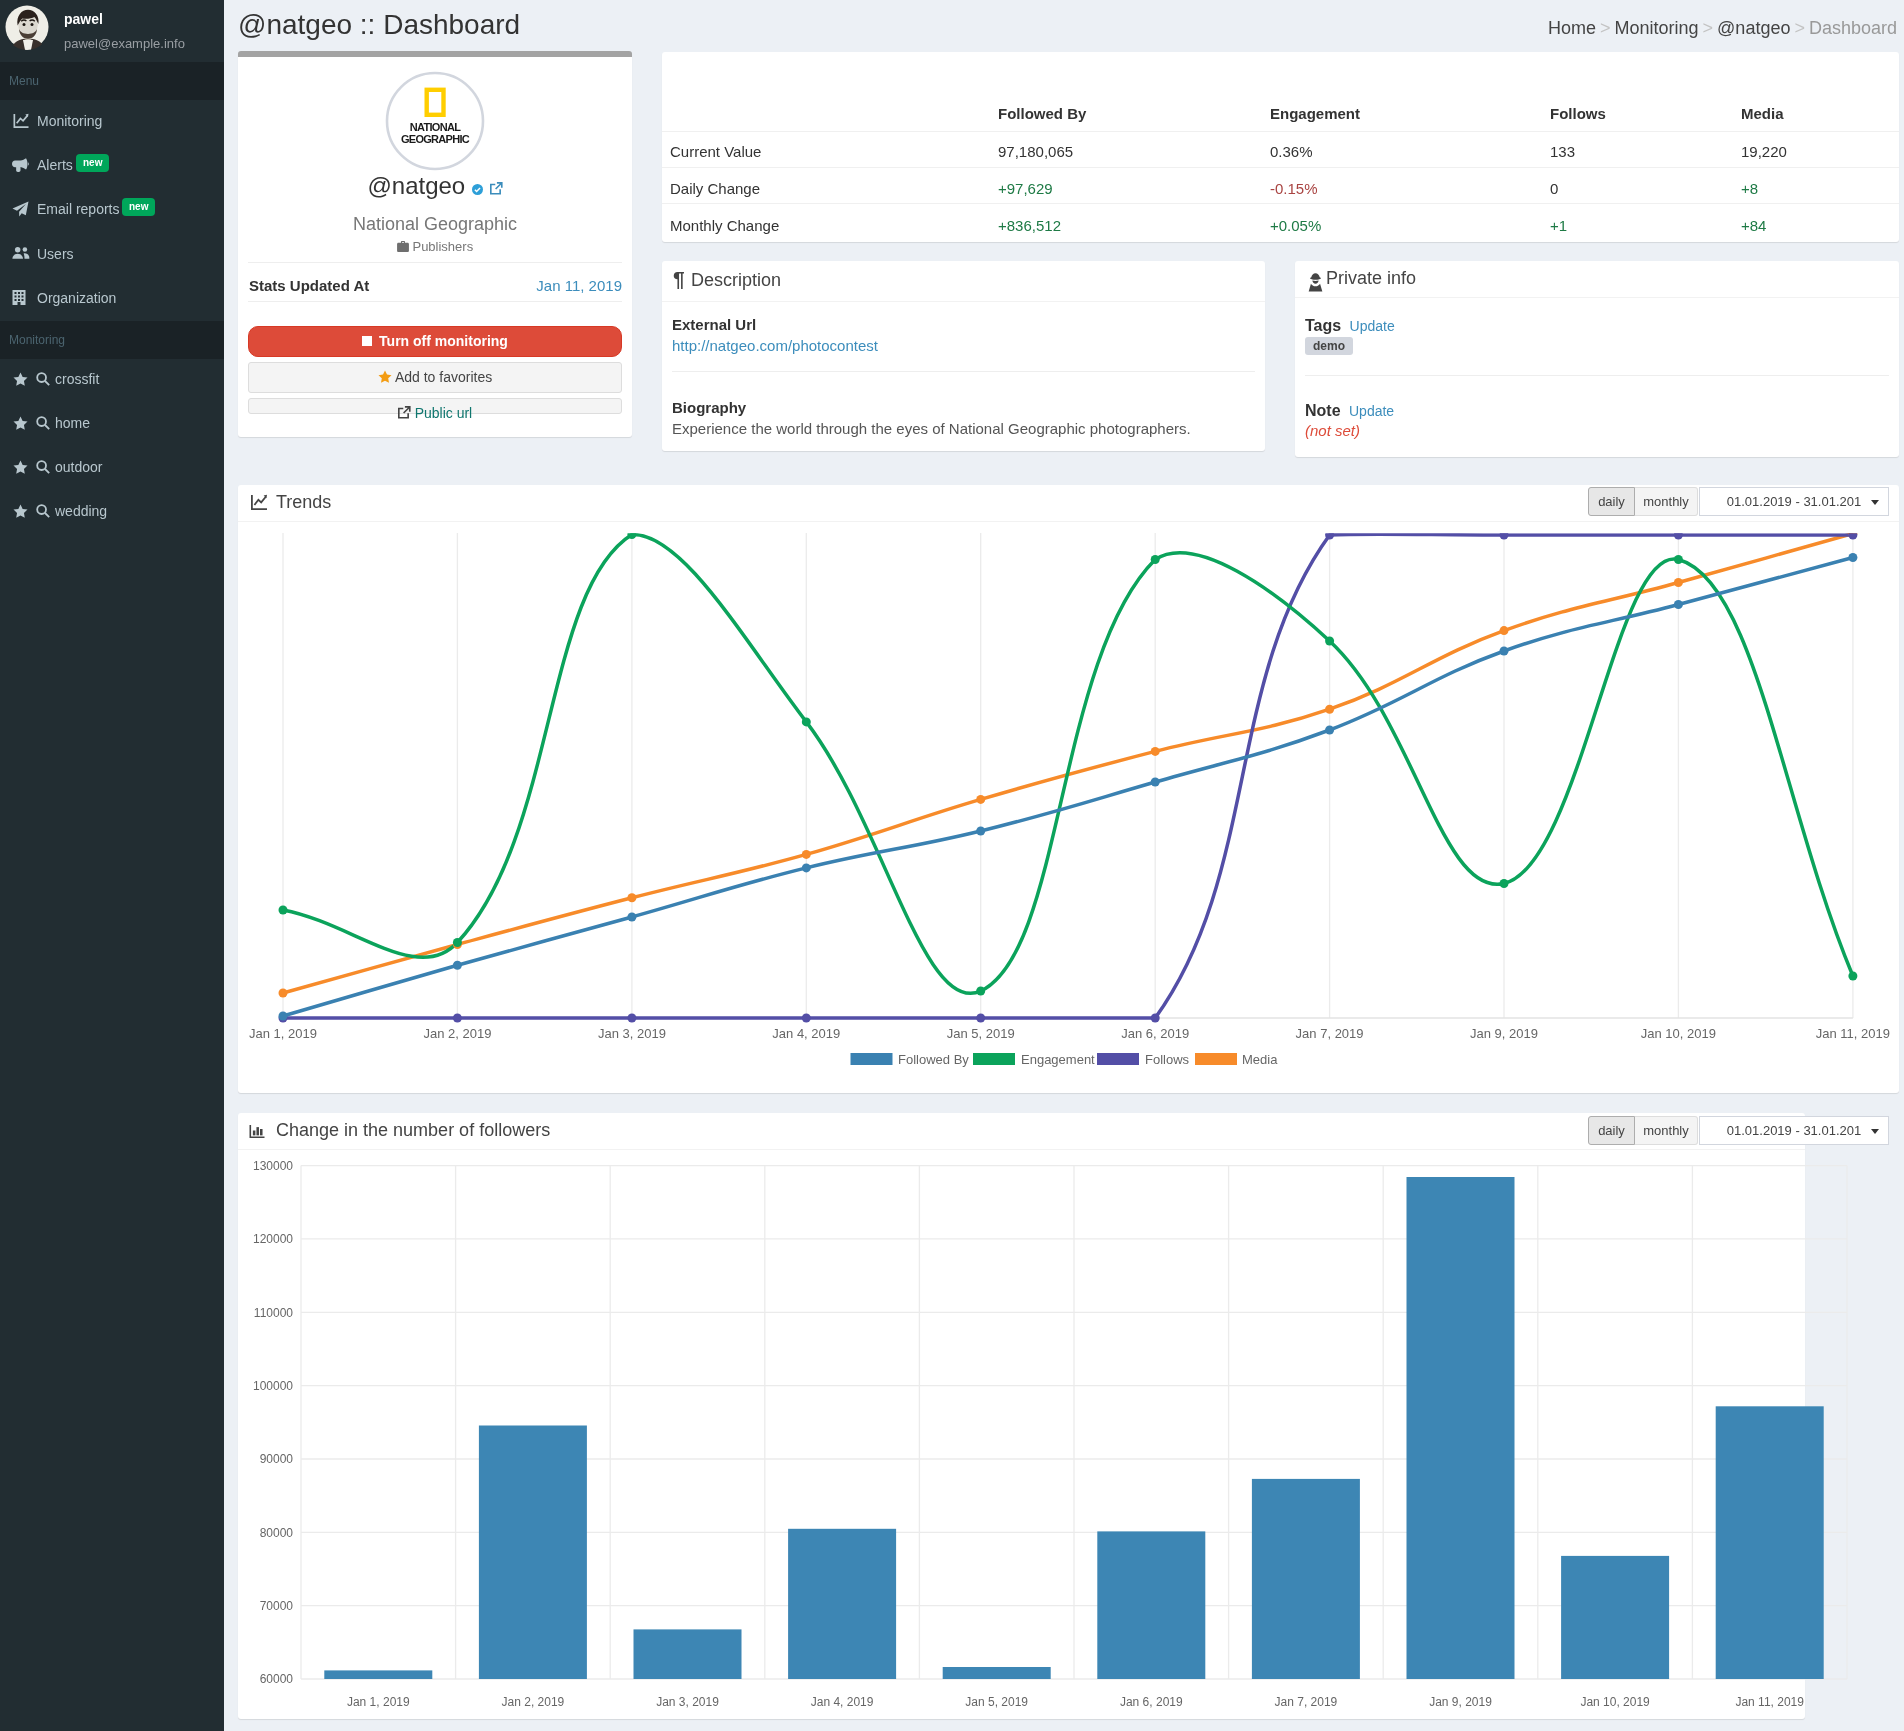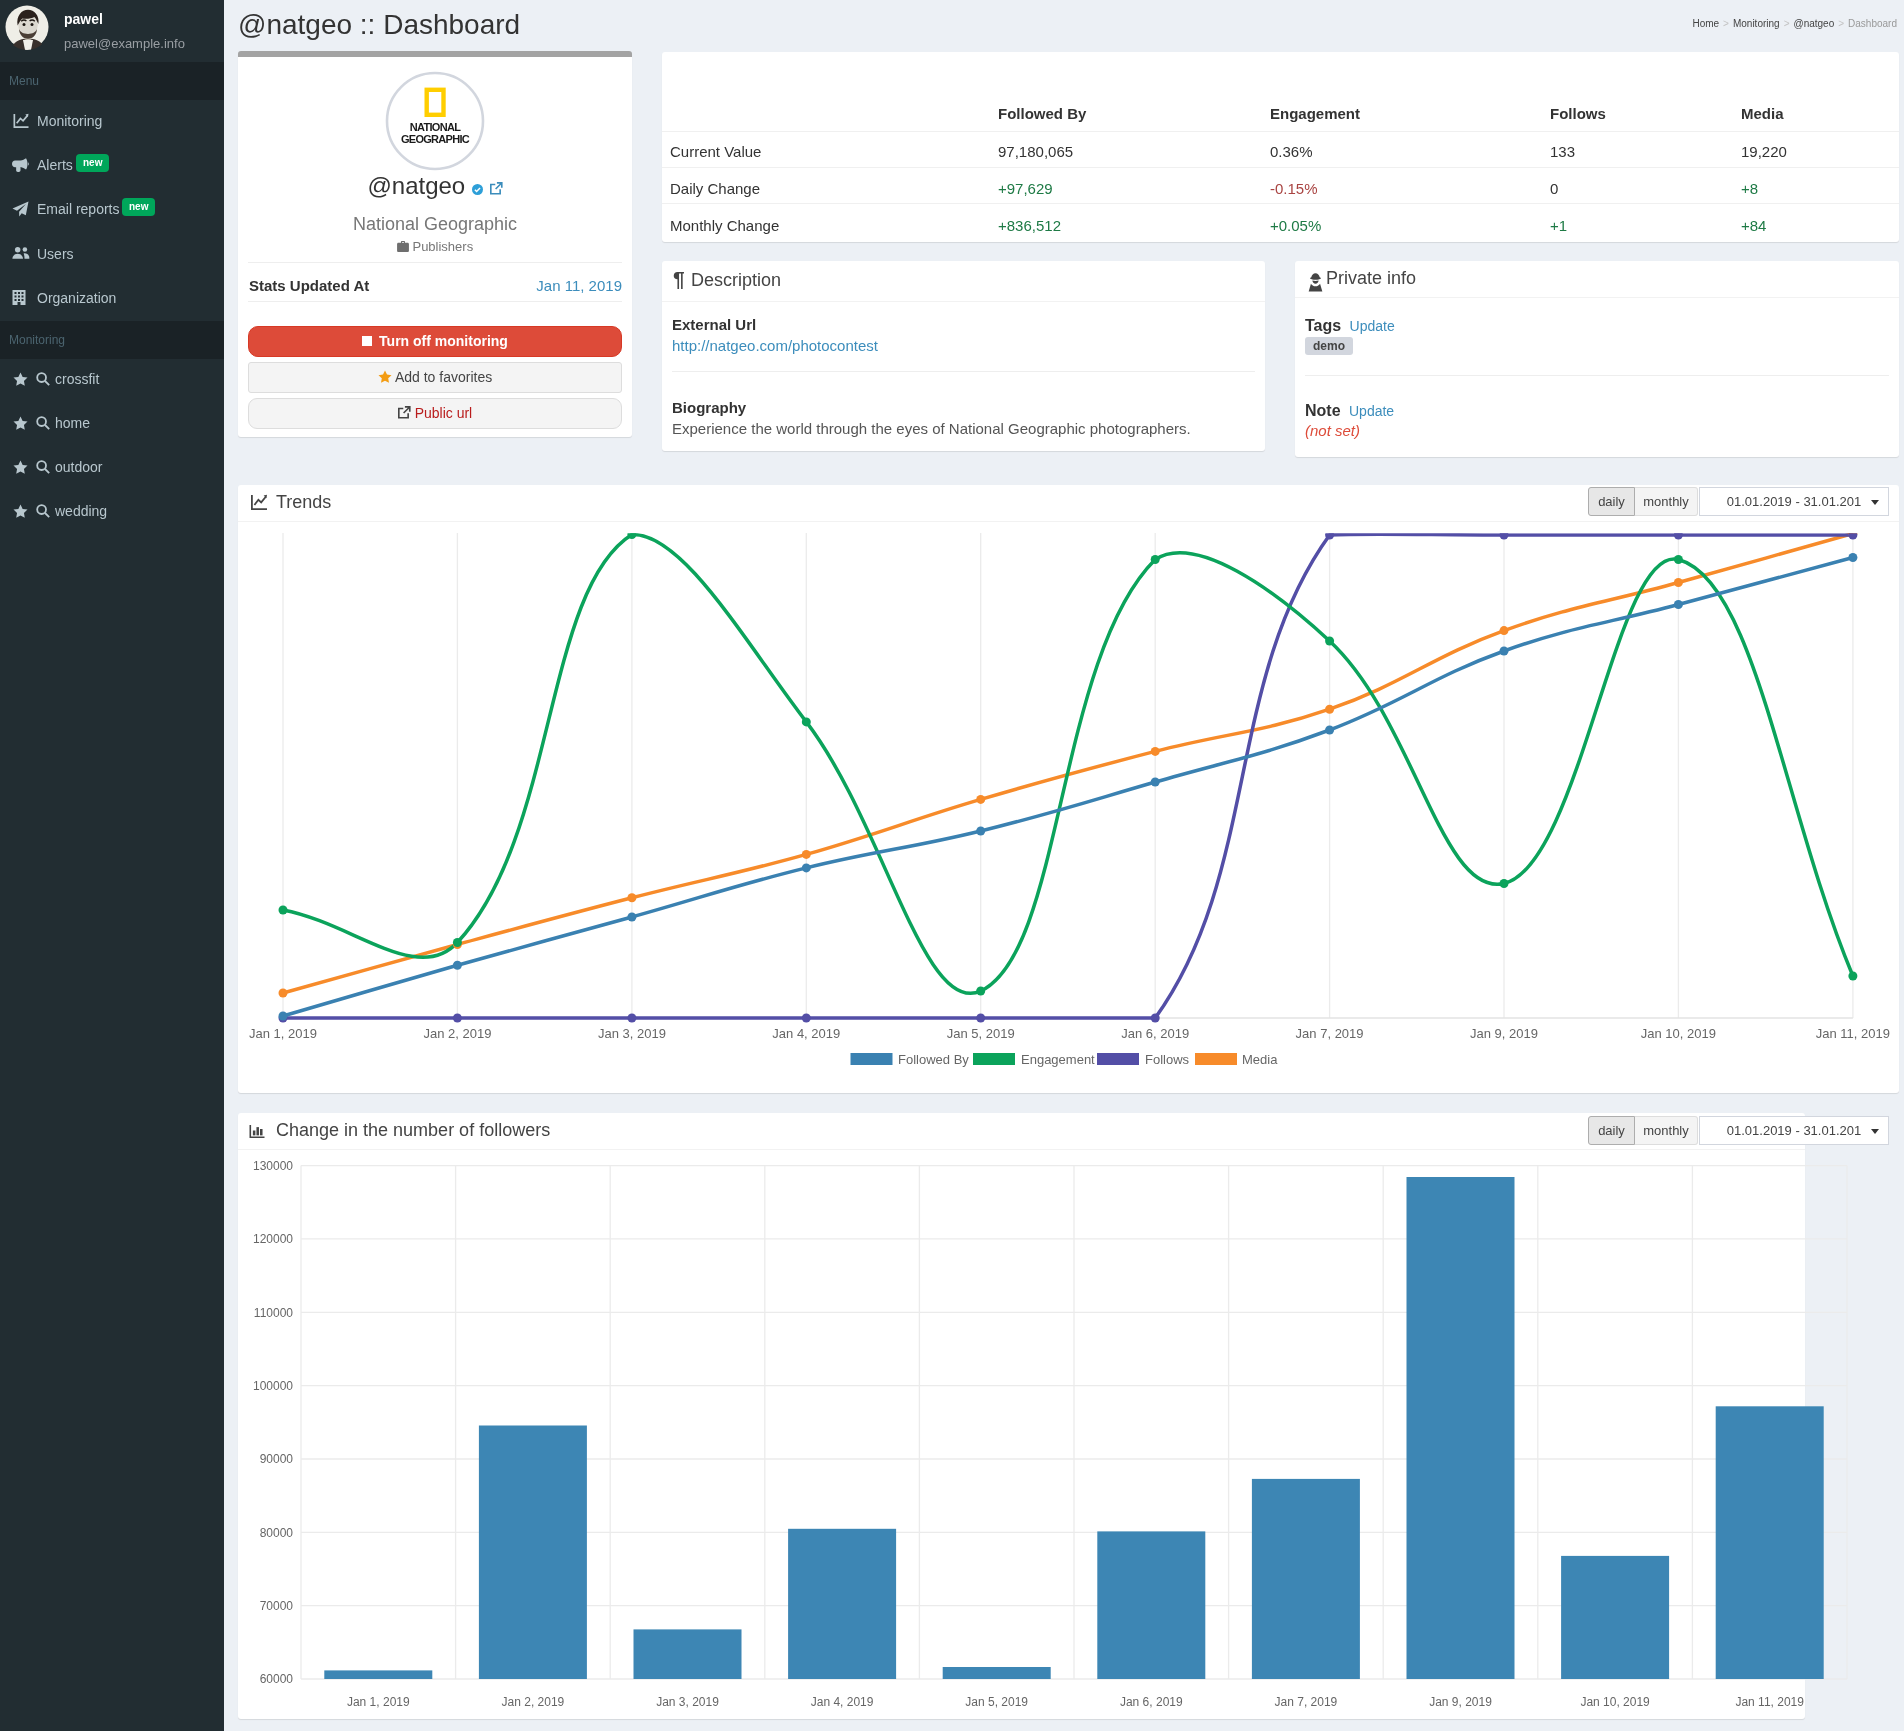--- a/index.html
+++ b/index.html
@@ -12,21 +12,21 @@
 .sb-item { position:absolute; left:0; width:224px; height:44px; color:#b8c7ce; font-size:14px; line-height:44px; }
 .sb-item .ic { position:absolute; left:12px; top:14px; width:17px; height:17px; }
 .sb-item .txt { position:absolute; left:37px; top:0; }
 .badge-new { position:absolute; top:11px; height:18px; background:#00a65a; color:#fff; font-size:10px; font-weight:bold; line-height:18px; padding:0 7px; border-radius:4px; }
 .fav-star { position:absolute; left:13px; top:15px; width:15px; height:15px; }
 .fav-search { position:absolute; left:36px; top:15px; width:14px; height:14px; }
 .fav-txt { position:absolute; left:55px; top:0; }
 .ic svg, .fav-star svg, .fav-search svg, .hicon svg { display:block; }
 
 #pagetitle { position:absolute; left:238px; top:9px; font-size:28px; color:#333; }
-#breadcrumb { position:absolute; right:7px; top:18px; font-size:10px; color:#444; }
+#breadcrumb { position:absolute; right:7px; top:18px; font-size:18px; color:#444; }
 #breadcrumb .sep { color:#c3c3c3; padding:0 4px; }
 #breadcrumb .cur { color:#999; }
 
 .box { position:absolute; background:#fff; border-radius:3px; box-shadow:0 1px 1px rgba(0,0,0,0.1); }
 .box-hdr { position:absolute; left:0; top:0; right:0; height:37px; border-bottom:1px solid #f2f2f2; }
 .box-hdr .htitle { position:absolute; left:38px; top:7px; font-size:18px; color:#444; white-space:nowrap; }
 .box-hdr .hicon { position:absolute; left:11px; top:9px; width:20px; height:16px; }
 .divider { position:absolute; height:1px; background:#eeeeee; }
 a, .link { color:#3c8dbc; text-decoration:none; }
 .bold { font-weight:bold; }
@@ -230,21 +230,21 @@
   <div class="divider" style="left:10px;right:10px;top:205px;"></div>
   <div class="abs bold" style="left:11px;top:220px;font-size:15px;color:#333;">Stats Updated At</div>
   <div class="abs" style="right:10px;top:220px;font-size:15px;color:#3c8dbc;">Jan 11, 2019</div>
   <div class="divider" style="left:10px;right:10px;top:244px;"></div>
   <div class="abs" style="left:10px;top:269px;width:374px;height:31px;background:#dd4b39;border:1px solid #d73925;border-radius:10px;color:#fff;font-weight:bold;font-size:14px;text-align:center;line-height:29px;"><span style="display:inline-block;width:10px;height:10px;background:#fff;margin-right:7px;"></span>Turn off monitoring</div>
   <div class="abs" style="left:10px;top:305px;width:374px;height:31px;background:#f4f4f4;border:1px solid #ddd;border-radius:3px;color:#444;font-size:14px;text-align:center;line-height:29px;"><span id="star-org"><svg viewBox="0 0 16 15" width="14" height="13" style="vertical-align:-1px;" xmlns="http://www.w3.org/2000/svg">
           <g fill="#f39c12">
             <path d="M8 .6l2.3 4.7 5.2.7-3.8 3.6 .9 5.1L8 12.3l-4.6 2.4 .9-5.1L.5 6l5.2-.7z"></path>
           </g>
         </svg></span> Add to favorites</div>
-  <div class="abs" style="left:10px;top:341px;width:374px;height:31px;background:#f4f4f4;border:1px solid #ddd;border-radius:9px;color:#b91c1c;font-size:14px;text-align:center;line-height:29px;"><span id="extlink2"><svg viewBox="0 0 16 16" width="13" height="13" style="vertical-align:-1px;" xmlns="http://www.w3.org/2000/svg">
+  <div class="abs" style="left:10px;top:341px;width:374px;height:16px;background:#f4f4f4;border:1px solid #ddd;border-radius:3px;color:#0f766e;font-size:14px;text-align:center;line-height:29px;"><span id="extlink2"><svg viewBox="0 0 16 16" width="13" height="13" style="vertical-align:-1px;" xmlns="http://www.w3.org/2000/svg">
           <path fill="#444" d="M11.5 9v4.5H2V4h4.5V2H0v13.5h13.5V9z"></path>
           <path fill="#444" d="M8.5 0h7v7h-2V3.4L7.6 9.3 6.2 7.9l5.9-5.9H8.5z"></path>
         </svg></span> Public url</div>
 </div>
 
 <div class="box" style="left:662px;top:52px;width:1237px;height:190px;">
   <div class="tcell bold" style="left:336px;top:53px;">Followed By</div>
   <div class="tcell bold" style="left:608px;top:53px;">Engagement</div>
   <div class="tcell bold" style="left:888px;top:53px;">Follows</div>
   <div class="tcell bold" style="left:1079px;top:53px;">Media</div>

